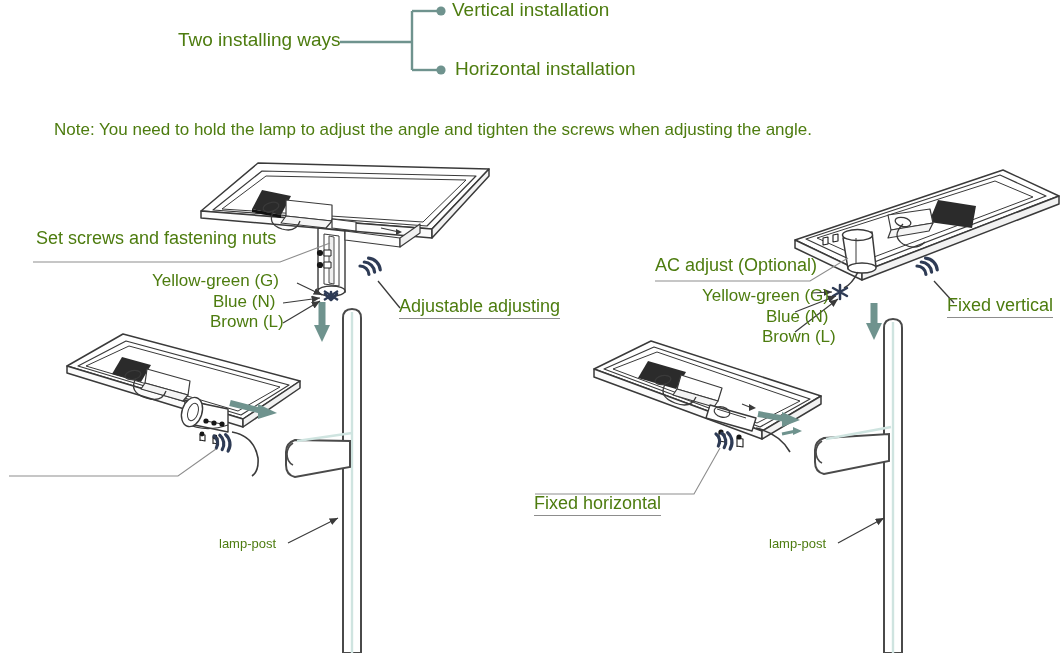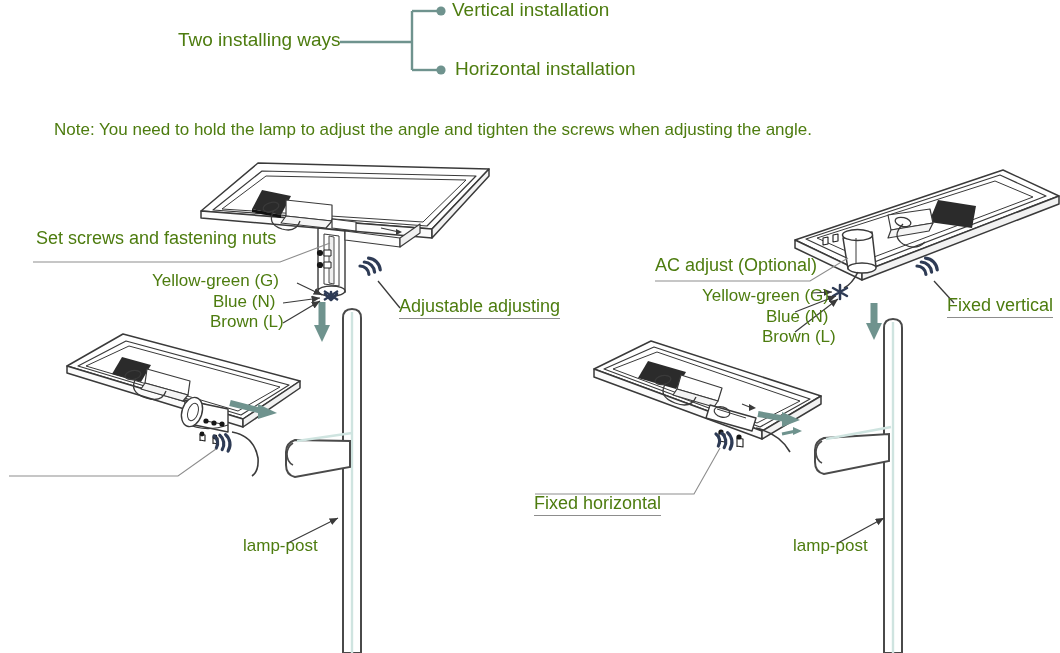--- a/index.html
+++ b/index.html
@@ -13,21 +13,21 @@
   .lbl{
     position:absolute;white-space:nowrap;color:#4d7c0f;
     font-family:"Liberation Sans", sans-serif;
     line-height:1.05;
   }
   .lbl.u{border-bottom:1px solid #8d8d8d;padding-bottom:2px;}
   .t-head{font-size:19px;}
   .t-note{font-size:17px;}
   .t-lead{font-size:18px;}
   .t-wire{font-size:17px;}
-  .t-post{font-size:17px;margin-left:24px;}
+  .t-post{font-size:13px;}
 </style>
 </head>
 <body>
 
 <div id="stage">
 
   <svg id="art" viewBox="0 0 1060 653">
     <defs>
       <g id="arcs3">
         <path d="M0,0 a9,9 0 0 1 7,10" stroke="#2e3b55" stroke-width="3.2" fill="none" stroke-linecap="round"></path>

